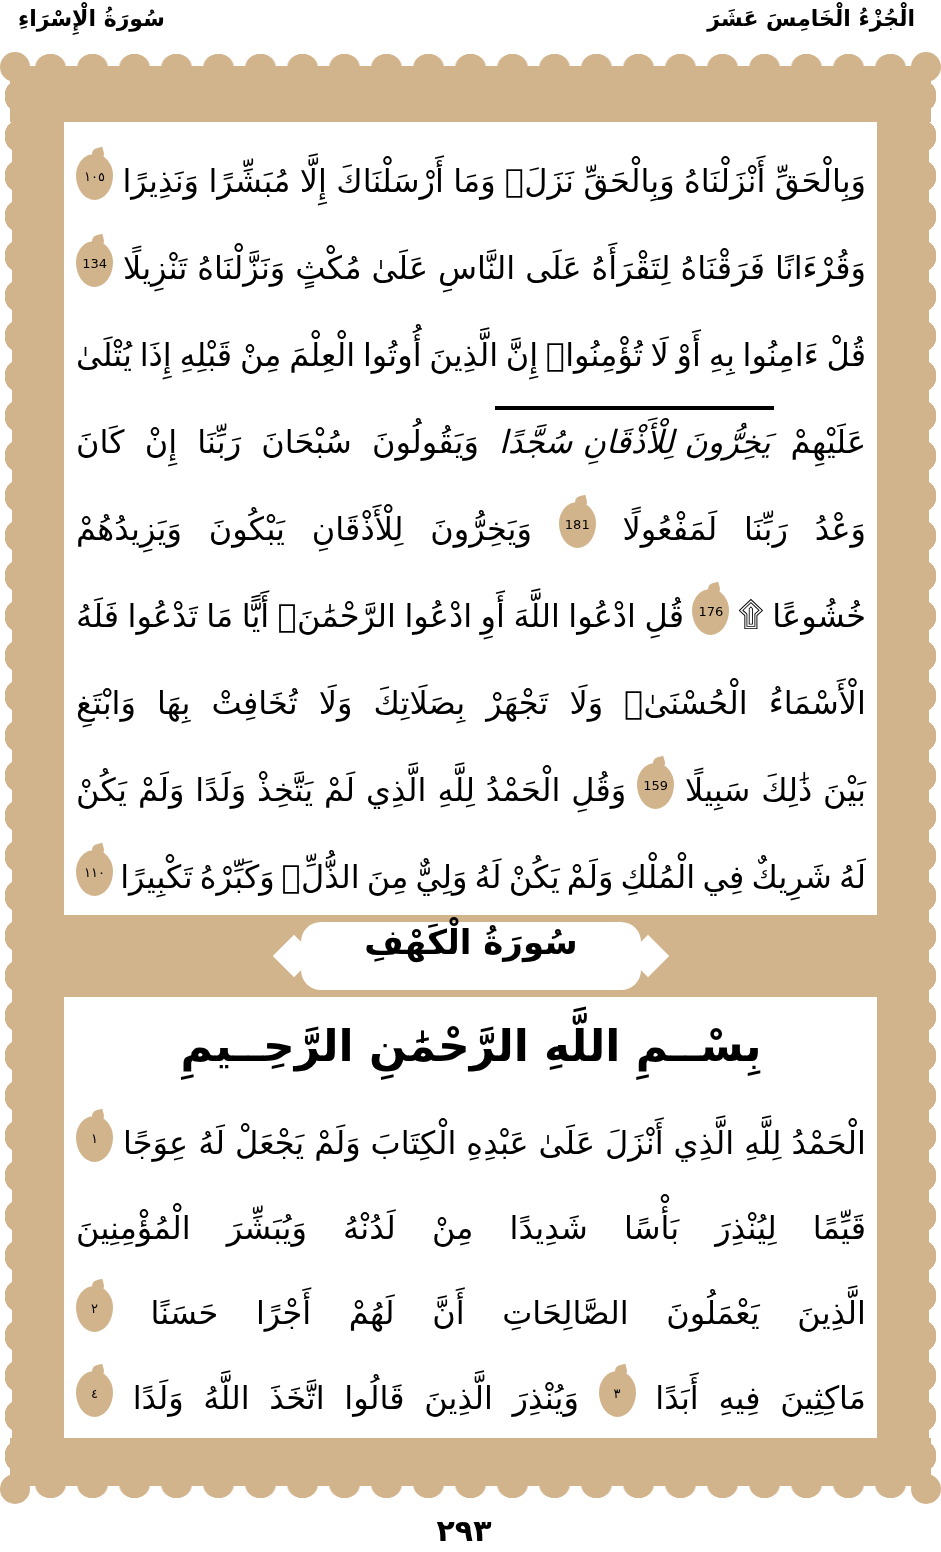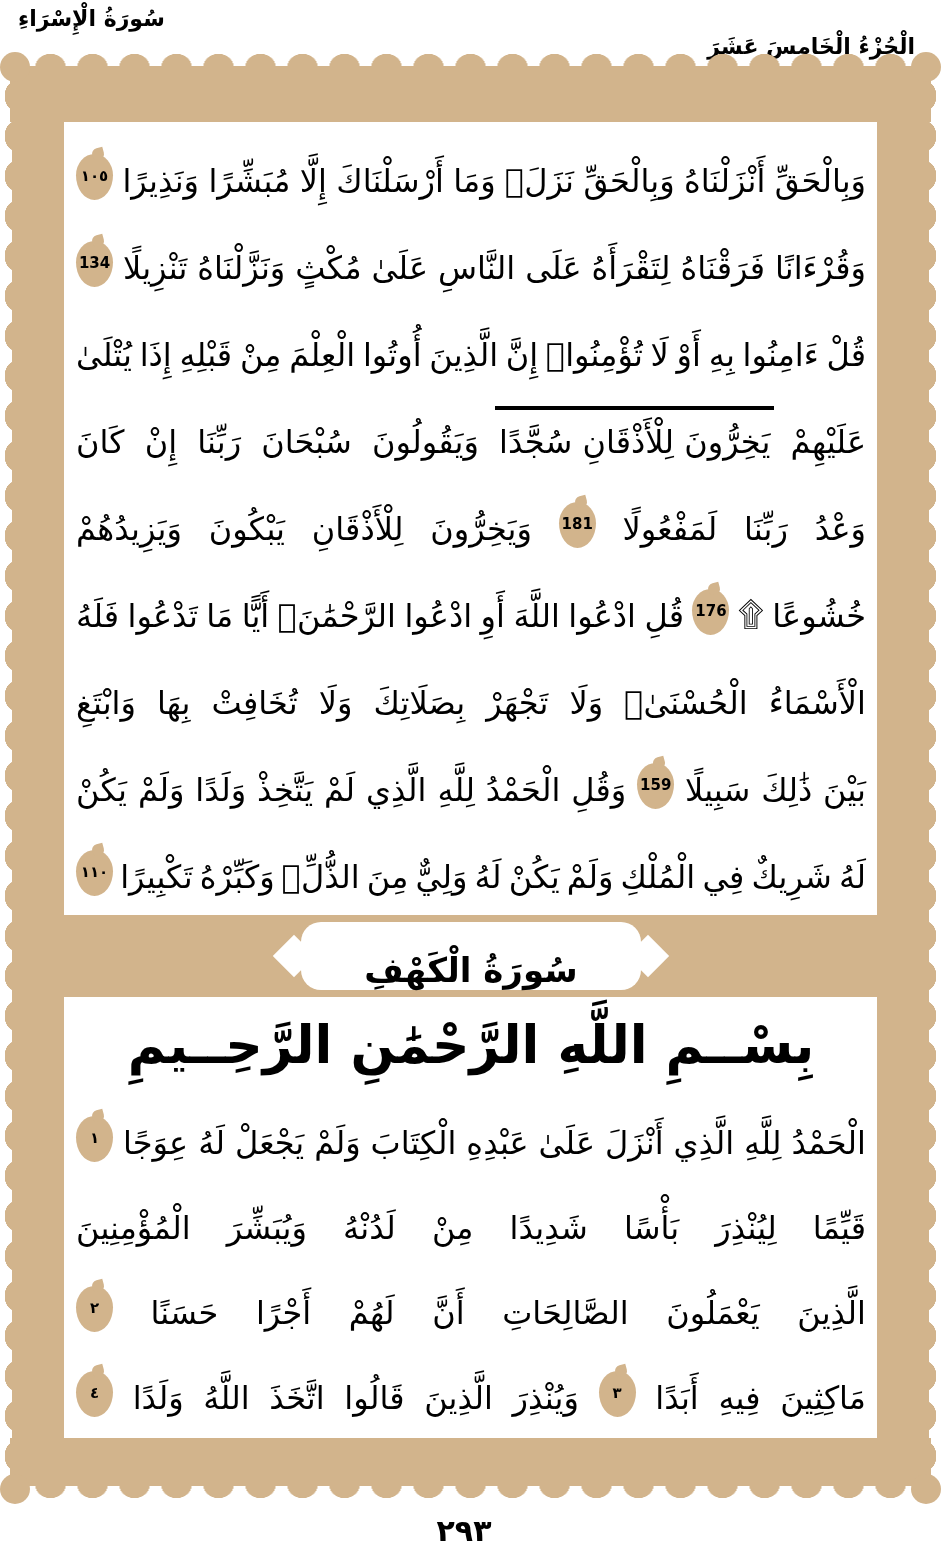--- a/index.html
+++ b/index.html
@@ -7,21 +7,21 @@
     --ink:#000000;
     --paper:#ffffff;
   }
   *{margin:0;padding:0;box-sizing:border-box;}
   html,body{background:#fff;}
   body{font-family:"DejaVu Sans", sans-serif; color:var(--ink);}
   .page{position:relative;width:941px;height:1552px;background:var(--paper);overflow:hidden;margin:0 auto;}
 
   
   .hdr{position:absolute;top:6px;font-size:22px;font-weight:bold;white-space:nowrap;}
-  .hdr-right{right:26px;margin-top:28px;}
+  .hdr-right{right:26px;}
   .hdr-left{left:18px;}
 
   
   .band{position:absolute;background:var(--frame);}
   .f-top{left:10px;right:10px;top:66px;height:56px;}
   .f-bottom{left:10px;right:10px;top:1438px;height:48px;}
   .f-left{left:12px;top:66px;width:52px;height:1420px;}
   .f-right{right:12px;top:66px;width:52px;height:1420px;}
   .scallop{position:absolute;background-repeat:repeat-x;}
   .f-top-sc{left:10px;right:10px;top:48px;height:19px;
@@ -41,43 +41,43 @@
   .c-bl{left:0;top:1474px;} .c-br{right:0;top:1474px;}
 
   
   .content{position:absolute;left:64px;top:122px;width:814px;height:1316px;}
   .block{width:100%;}
   .isra{padding-top:8px;}
   .qline{height:87px;display:flex;justify-content:space-between;align-items:center;
          direction:rtl;padding:0 12px;font-size:32px;line-height:1;white-space:nowrap;}
   .kahf .qline{height:85px;}
   .word{white-space:nowrap;padding-top:14px;}
-  .word.ol{position:relative;}
+  .word.ol{position:relative;font-style:italic;}
   .word.ol::after{content:"";position:absolute;left:-4px;right:-4px;top:-6px;height:4px;background:var(--ink);}
   .vmark{flex:0 0 auto;width:37px;height:46px;position:relative;background:var(--frame);
          border-radius:50% / 46% 46% 54% 54%;display:flex;align-items:center;justify-content:center;
-         font-size:15px;font-weight:bold;color:var(--ink);margin-top:6px;}
+         font-size:13px;font-weight:normal;color:var(--ink);margin-top:6px;}
   .vmark::before{content:"";position:absolute;top:-6px;right:9px;width:12px;height:12px;
          background:var(--frame);border-radius:70% 0 70% 70%;transform:rotate(-15deg);}
   .sajdah{font-size:34px;padding-top:10px;}
 
   
   .surah-band{position:relative;height:82px;margin-top:2px;background:var(--frame);}
   .cartouche{position:absolute;left:50%;top:7px;transform:translateX(-50%);
              width:340px;height:68px;background:var(--paper);border-radius:20px;
-             display:flex;align-items:flex-end;justify-content:center;}
+             display:flex;align-items:flex-start;justify-content:center;}
   .cartouche::before,.cartouche::after{content:"";position:absolute;top:50%;width:30px;height:30px;
              background:var(--paper);transform:translateY(-50%) rotate(45deg);}
   .cartouche::before{right:-22px;}
   .cartouche::after{left:-22px;}
   .surah-title{font-size:34px;font-weight:bold;white-space:nowrap;}
 
   
   .basmala{height:96px;display:flex;align-items:center;justify-content:center;
-           font-size:52px;font-weight:bold;direction:rtl;}
+           font-size:44px;font-weight:bold;direction:rtl;}
 
   
   .page-num{position:absolute;left:0;right:13px;bottom:4px;text-align:center;font-size:30px;font-weight:bold;}
 </style>
 </head>
 <body>
 
 <div class="page">
 
   <div class="hdr hdr-right">الْجُزْءُ الْخَامِسَ عَشَرَ</div>

